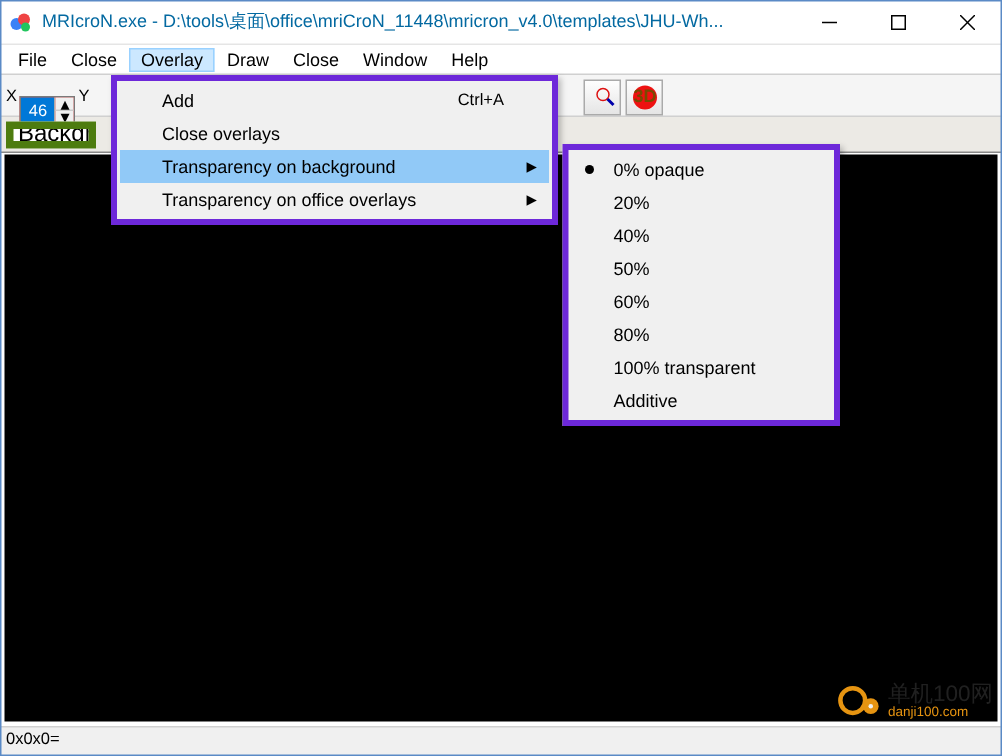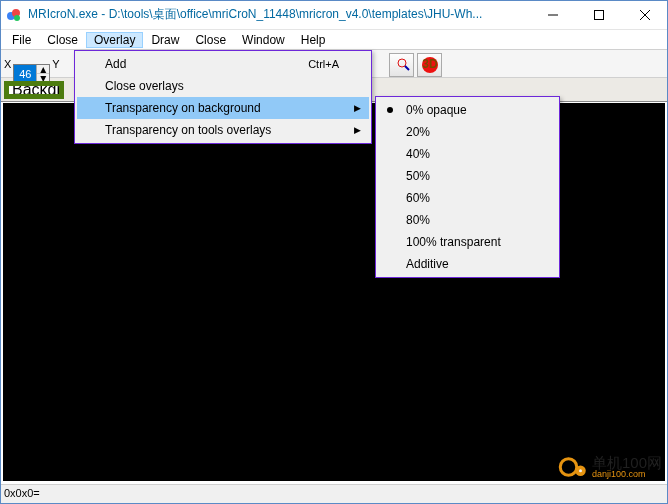--- a/index.html
+++ b/index.html
@@ -33,21 +33,21 @@
 .toolbar2 { height: 24px; display: flex; align-items: center; padding: 2px 4px; background: #eceae5; border-bottom: 1px solid #888; }
 .combo { border: 5px solid #4d7c0f; background: #fff; height: 18px; padding: 0 3px; font-size: 16px; display:flex; align-items:center; width: 60px; overflow:hidden;}
 
 
 .viewport { position: absolute; left: 3px; right: 3px; top: 103px; bottom: 23px; background: #000; }
 
 
 .status { position: absolute; left: 0; right: 0; bottom: 0; height: 20px; border-top: 1px solid #d0d0d0; padding: 2px 4px; font-size: 11px; background: #f0f0f0; }
 
 
-.menu { position: absolute; background: #f0f0f0; border: 1px solid #6d28d9; box-shadow: 2px 2px 4px rgba(0,0,0,0.25); padding: 2px; }
+.menu { position: absolute; background: #f0f0f0; border: 4px solid #6d28d9; box-shadow: 2px 2px 4px rgba(0,0,0,0.25); padding: 2px; }
 .menu .row { height: 22px; display: flex; align-items: center; padding: 0 30px 0 28px; white-space: nowrap; position: relative; }
 .menu .row.hl { background: #91c9f7; }
 .menu .row .shortcut { position: absolute; right: 30px; font-size: 11px; }
 .menu .row .arrow { position: absolute; right: 8px; font-size: 9px; }
 .submenu { position: absolute; }
 .submenu .bullet { position: absolute; left: 9px; width: 6px; height: 6px; background: #000; border-radius: 50%; }
 
 
 .watermark { position: absolute; right: 6px; bottom: 22px; display: flex; align-items: center; gap: 4px; opacity: 0.95; }
 .watermark .logo { width: 30px; height: 30px; }
@@ -139,21 +139,21 @@
     <span class="shortcut">Ctrl+A</span>
   </div>
   <div class="row">
     <span>Close overlays</span>
   </div>
   <div class="row hl">
     <span>Transparency on background</span>
     <span class="arrow">▶</span>
   </div>
   <div class="row">
-    <span>Transparency on tools overlays</span>
+    <span>Transparency on office overlays</span>
     <span class="arrow">▶</span>
   </div>
 </div>
 
 <div class="menu submenu" style="left:375px; top:96px; width:185px;">
   <div class="row">
     <span class="bullet"></span>
     <span>0% opaque</span>
   </div>
   <div class="row">

